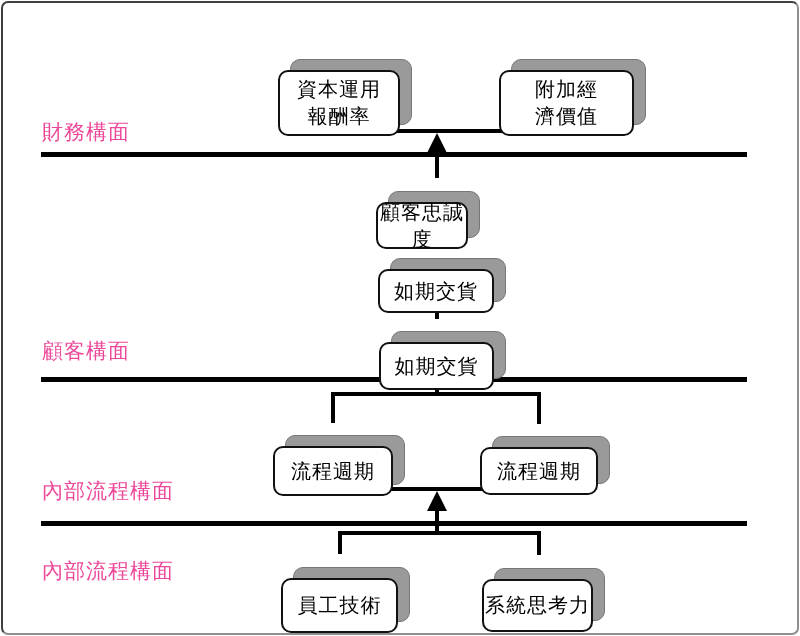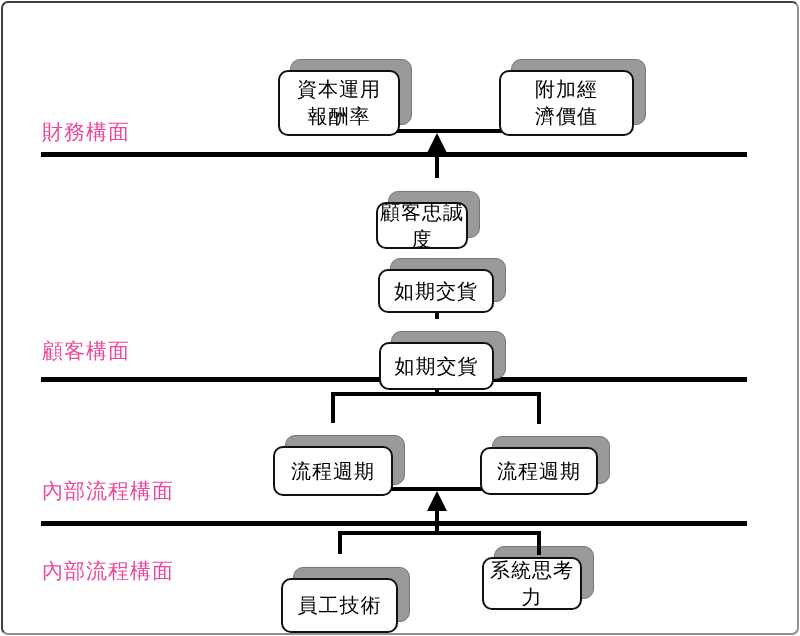--- a/index.html
+++ b/index.html
@@ -91,21 +91,21 @@
 
   
   #node-roce     { left: 278px; top: 45px;  width: 122px; height: 66px; }
   #node-eva      { left: 499px; top: 45px;  width: 135px; height: 66px; border-radius: 16px; }
   #node-loyalty  { left: 376px; top: 177px; width: 92px; height: 47px; }
   #node-delivery { left: 378px; top: 244px; width: 116px; height: 44px; }
   #node-jit      { left: 379px; top: 317px; width: 115px; height: 48px; }
   #node-quality  { left: 273px; top: 421px; width: 120px; height: 50px; }
   #node-cycle    { left: 480px; top: 422px; width: 118px; height: 48px; }
   #node-skills   { left: 281px; top: 553px; width: 117px; height: 55px; border-radius: 25px; }
-  #node-systems  { left: 482px; top: 532px; width: 100px; height: 53px; text-decoration: underline; }
+  #node-systems  { left: 482px; top: 554px; width: 111px; height: 53px; text-decoration: underline; }
 
   
   #v-roce   { left: 337px; top: 108px; height: 25px; }
   #v-eva    { left: 539px; top: 108px; height: 25px; }
   #h-fin    { left: 337px; top: 129px; width: 206px; }
   #arrow-fin { left: 427px; top: 133px; }
   #shaft-fin { left: 435px; top: 151px; height: 27px; }
 
   
   #arrow-loyalty { left: 427px; top: 220px; }

